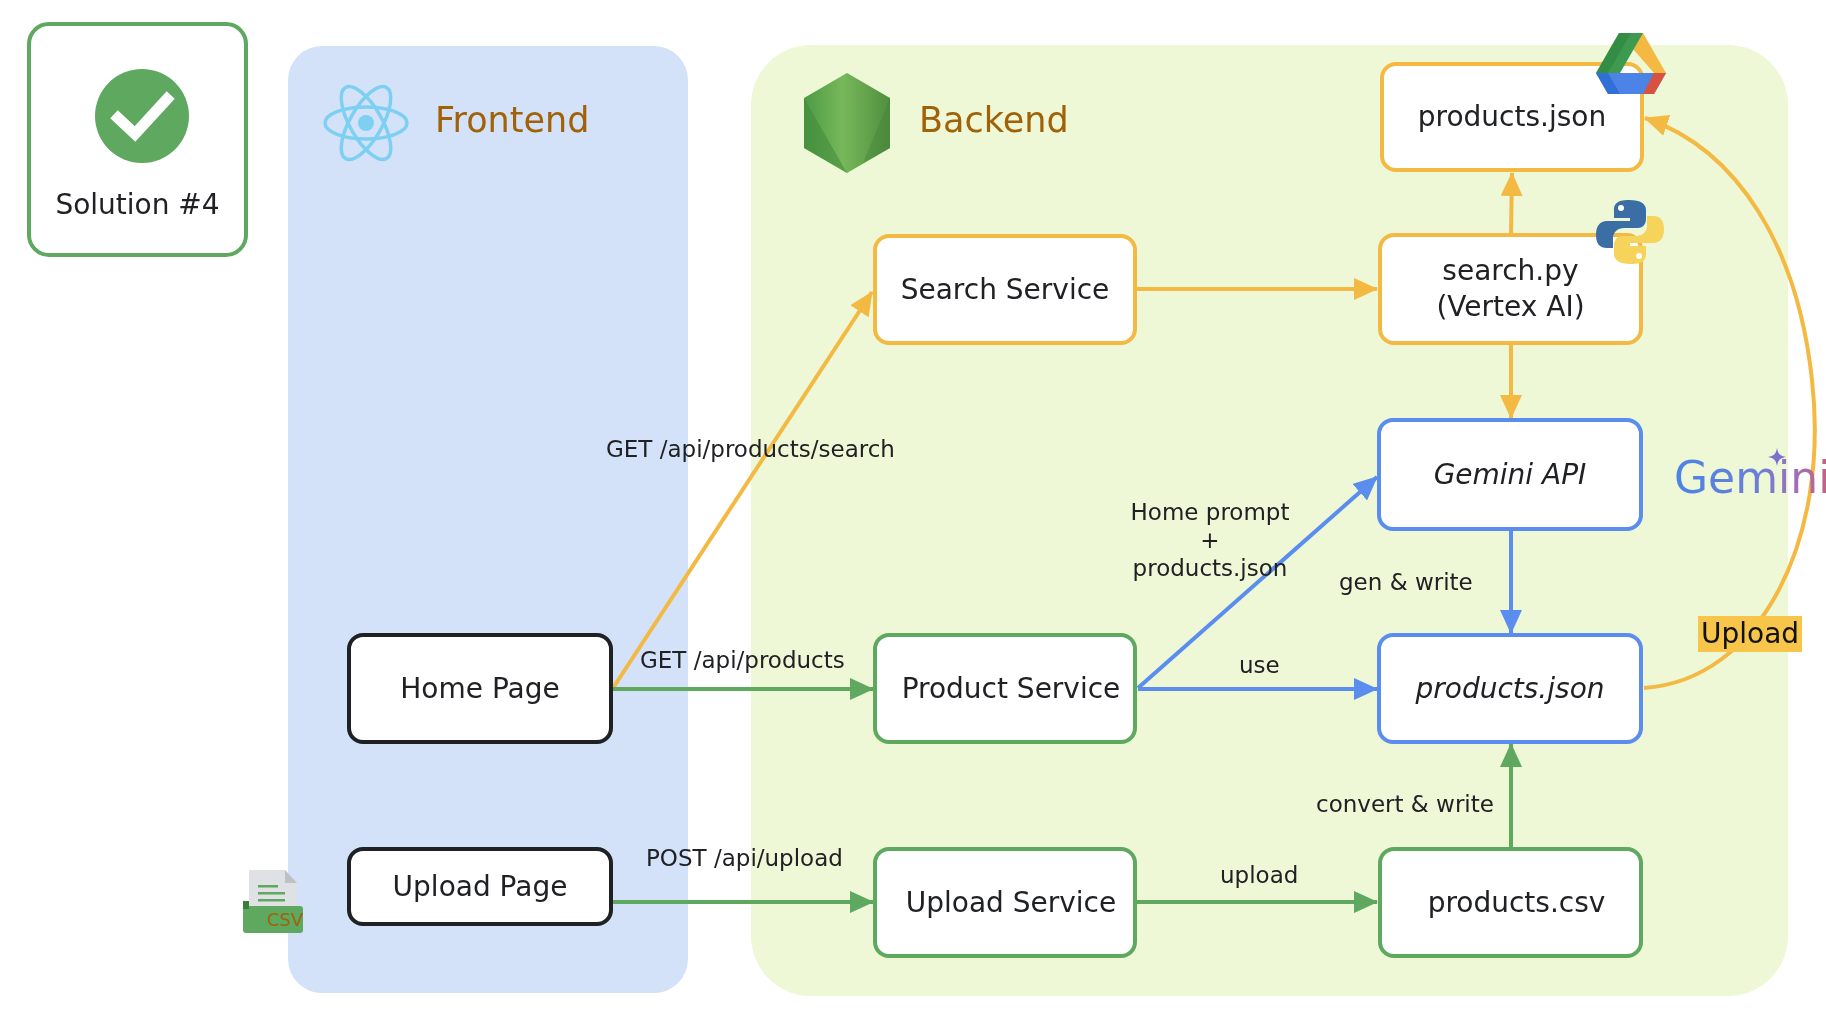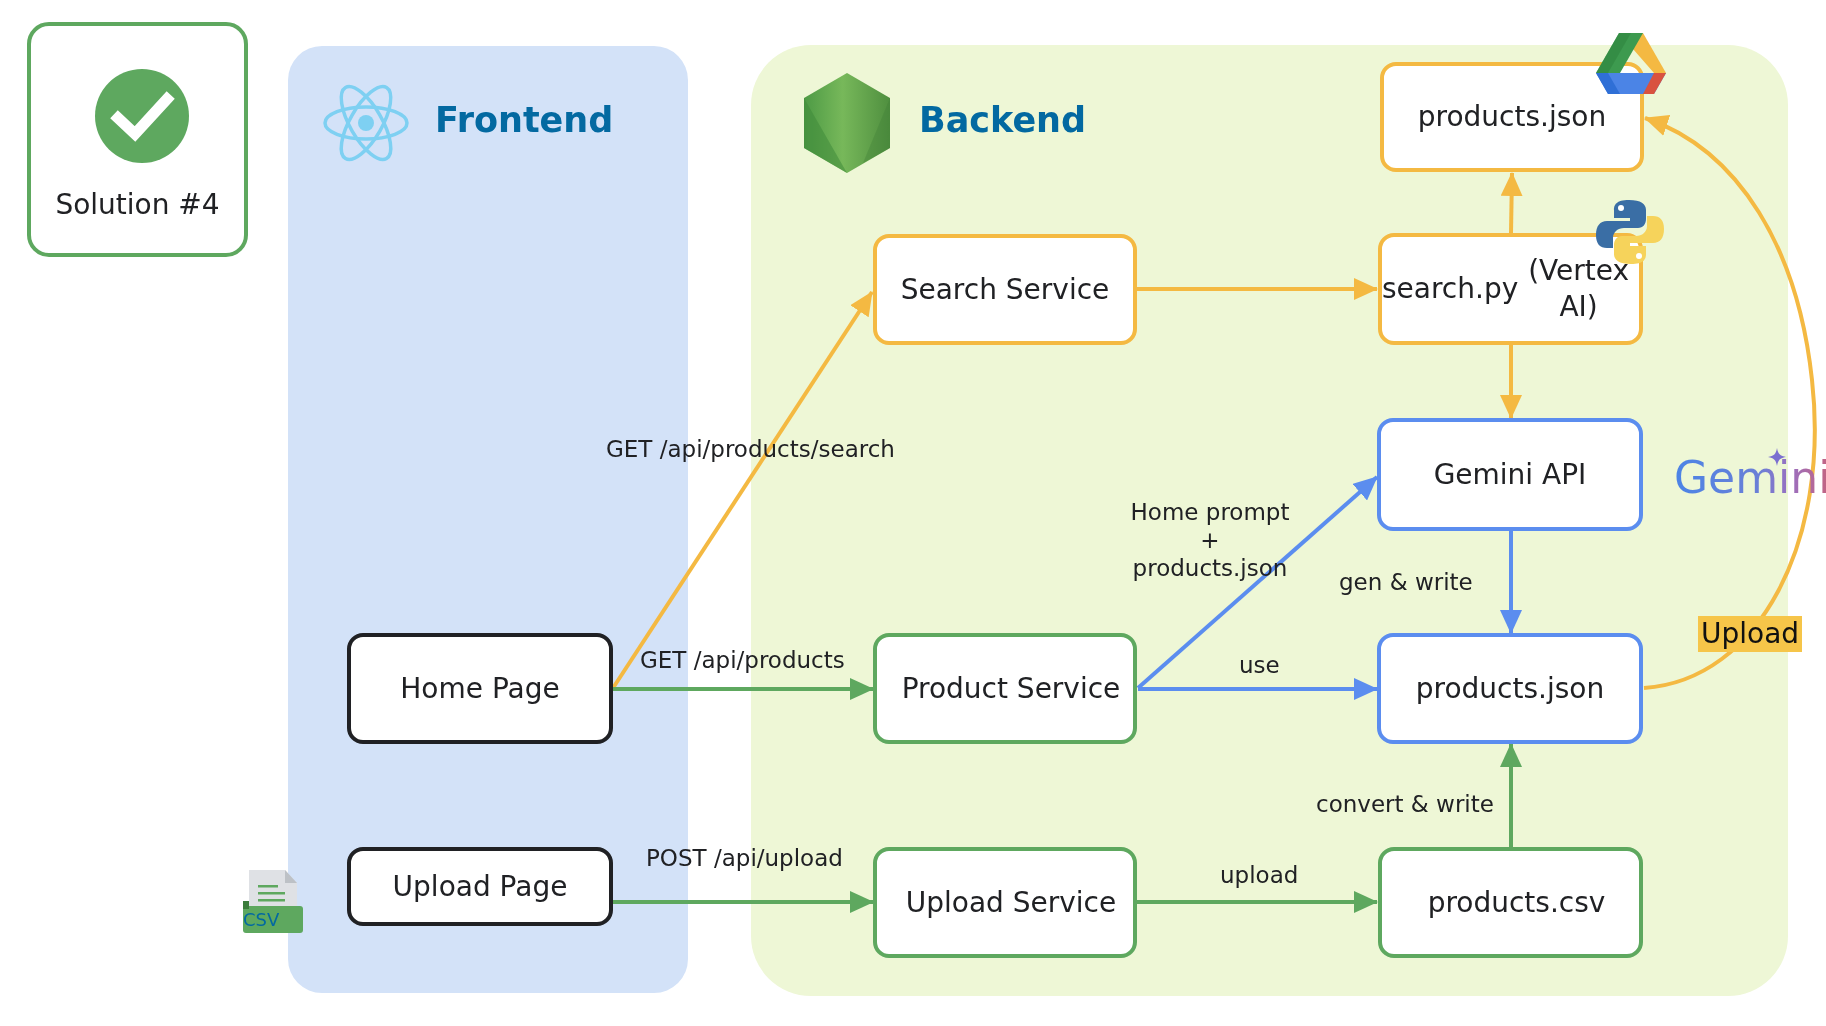--- a/index.html
+++ b/index.html
@@ -2,28 +2,28 @@
 <html><head>
 <meta charset="utf-8">
 <style>
   html, body { margin:0; padding:0; background:#ffffff; }
   body { width:1826px; height:1026px; position:relative; overflow:hidden;
          font-family:"DejaVu Sans", "Liberation Sans", sans-serif; color:#202124; }
   .abs { position:absolute; }
   .panel { position:absolute; border-radius:34px; }
   .frontend-panel { left:288px; top:46px; width:400px; height:947px; background:#d3e2f8; }
   .backend-panel { left:751px; top:45px; width:1037px; height:951px; background:#eef7d6; border-radius:60px; }
-  .panel-title { position:absolute; font-weight:bold; font-size:35px; color:#0369a1; white-space:nowrap; }
+  .panel-title { position:absolute; font-weight:normal; font-size:35px; color:#a16207; white-space:nowrap; }
   .node { position:absolute; background:#ffffff; border:4px solid #202124; border-radius:16px;
           box-sizing:border-box; display:flex; align-items:center; justify-content:center;
           text-align:center; font-size:28px; line-height:36px; color:#202124; }
   .node.dark { border-color:#202124; }
   .node.green { border-color:#5ea85f;padding-left:12px; }
   .node.yellow { border-color:#f4b942; }
-  .node.blue { border-color:#5b8def; }
+  .node.blue { border-color:#5b8def;font-style:italic; }
   .edge-label { position:absolute; font-size:23px; color:#202124; white-space:nowrap; text-align:center; line-height:28px; }
   .solution-box { position:absolute; left:27px; top:22px; width:221px; height:235px; box-sizing:border-box;
                   border:4px solid #5ea85f; border-radius:22px; background:#fff; }
   .solution-label { position:absolute; left:0; right:0; top:162px; text-align:center; font-size:28px; color:#202124; }
   .upload-tag { position:absolute; left:1698px; top:616px; padding:0 3px; height:36px; line-height:36px;
                 background:#f6c549; font-size:28px; color:#111; }
   .gemini-text { position:absolute; left:1674px; top:452px; font-size:44px; font-weight:normal;
                  background:linear-gradient(90deg,#4b84e6 0%,#6b7fd6 55%,#9b6fbf 75%,#c4637f 100%);
                  -webkit-background-clip:text; background-clip:text; color:transparent; white-space:nowrap; }
   svg.edges { position:absolute; left:0; top:0; }
@@ -108,21 +108,21 @@
 </svg>
 
 <div class="node dark" style="left:347px;top:633px;width:266px;height:111px">Home Page</div>
 <div class="node dark" style="left:347px;top:847px;width:266px;height:79px">Upload Page</div>
 
 <div class="node yellow" style="left:873px;top:234px;width:264px;height:111px">Search Service</div>
 <div class="node green" style="left:873px;top:633px;width:264px;height:111px">Product Service</div>
 <div class="node green" style="left:873px;top:847px;width:264px;height:111px">Upload Service</div>
 
 <div class="node yellow" style="left:1380px;top:62px;width:264px;height:110px">products.json</div>
-<div class="node yellow" style="left:1378px;top:233px;width:265px;height:112px;flex-direction:row">
+<div class="node yellow" style="left:1378px;top:233px;width:265px;height:112px;flex-direction:column">
   <span>search.py</span>
   <span>(Vertex AI)</span>
 </div>
 <div class="node blue" style="left:1377px;top:418px;width:266px;height:113px">Gemini API</div>
 <div class="node blue" style="left:1377px;top:633px;width:266px;height:111px">products.json</div>
 <div class="node green" style="left:1378px;top:847px;width:265px;height:111px">products.csv</div>
 
 <div class="edge-label" style="left:606px;top:435px">GET /api/products/search</div>
 <div class="edge-label" style="left:640px;top:646px">GET /api/products</div>
 <div class="edge-label" style="left:646px;top:844px">POST /api/upload</div>
@@ -161,14 +161,14 @@
 <div class="abs" style="left:243px;top:870px;width:62px;height:64px">
   <svg class="abs" style="left:0;top:0" width="62" height="64" viewBox="0 0 62 64">
     <path d="M6 0 L42 0 L54 13 L54 40 L6 40 Z" fill="#dfe1e5"></path>
     <path d="M42 0 L54 13 L42 13 Z" fill="#bdc1c6"></path>
     <rect x="15" y="15" width="20" height="2.5" fill="#5ea85f"></rect>
     <rect x="15" y="22" width="27" height="2.5" fill="#5ea85f"></rect>
     <rect x="15" y="29" width="27" height="2.5" fill="#5ea85f"></rect>
     <rect x="0" y="36" width="60" height="27" rx="3" fill="#5ea85f"></rect>
     <rect x="0" y="31" width="6" height="8" fill="#3b7d3c"></rect>
   </svg>
-  <div class="abs" style="left:0;top:36px;width:60px;height:27px;line-height:27px;text-align:left;color:#0369a1;font-size:18px">CSV</div>
+  <div class="abs" style="left:0;top:36px;width:60px;height:27px;line-height:27px;text-align:right;color:#a16207;font-size:18px">CSV</div>
 </div>
 
 </body></html>

